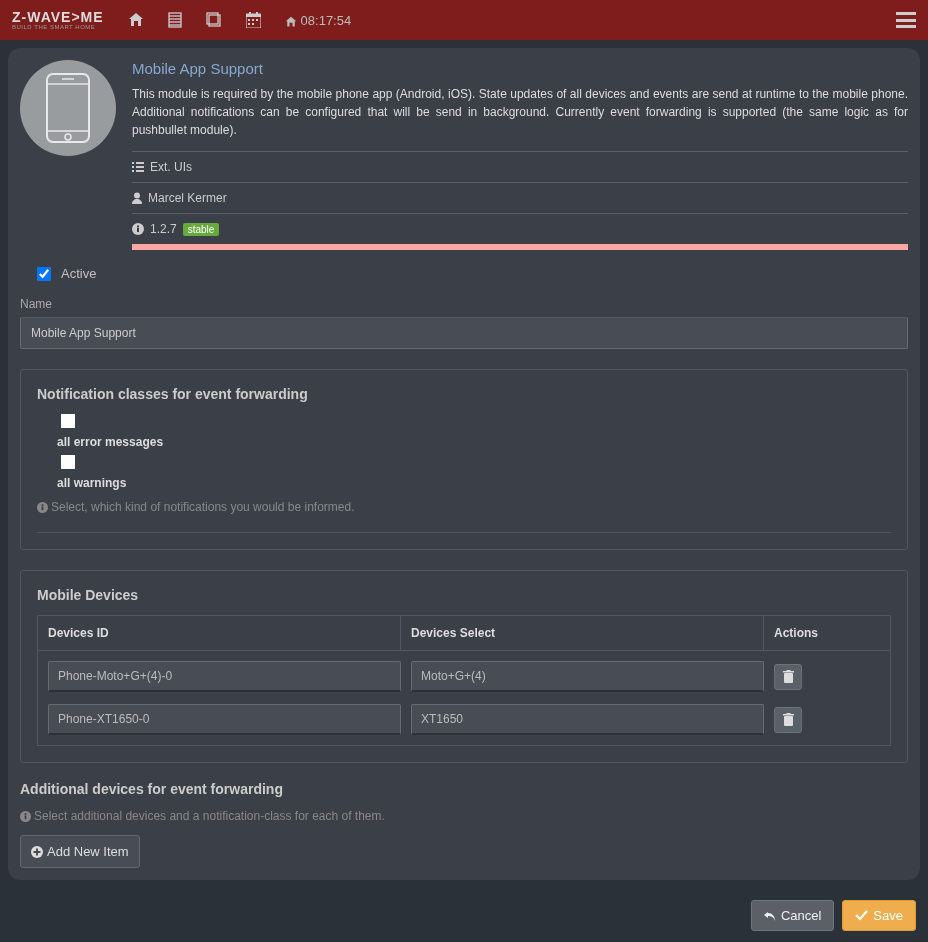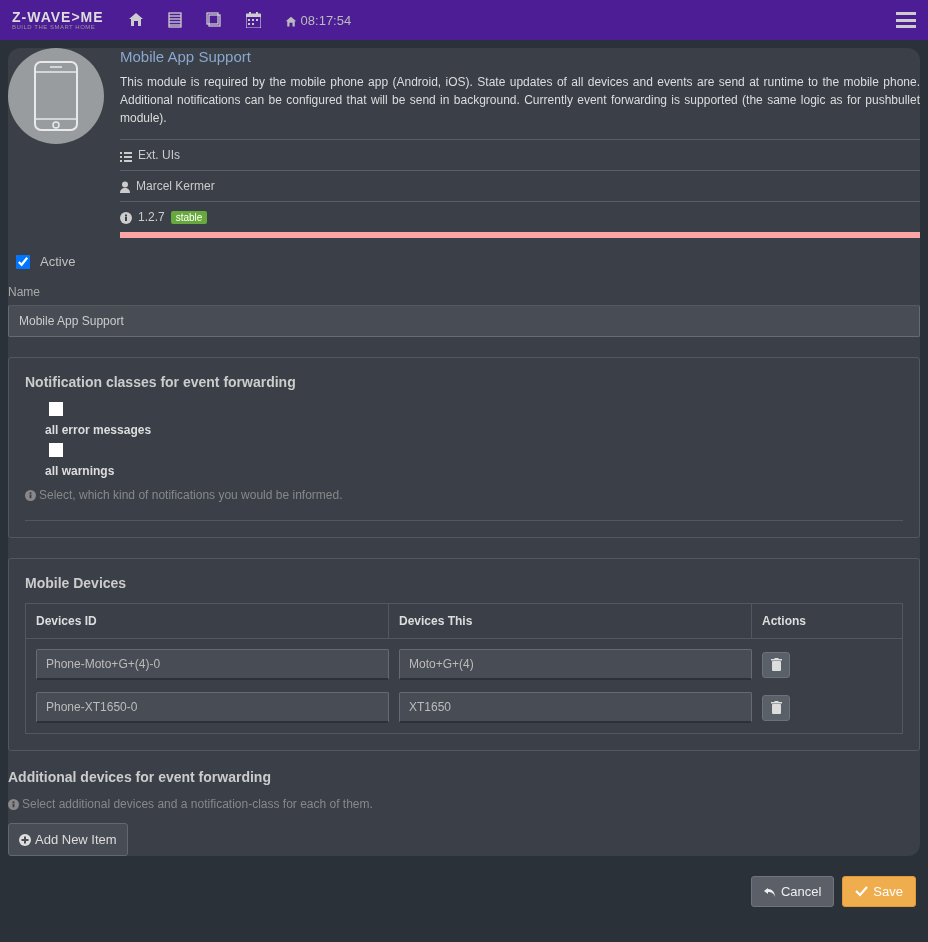--- a/index.html
+++ b/index.html
@@ -4,21 +4,21 @@
 <style>
 * { box-sizing: border-box; margin: 0; padding: 0; }
 body {
   background: #2b3139;
   color: #c0c0c0;
   font-family: Arial, Helvetica, sans-serif;
   font-size: 13px;
   width: 928px;
 }
 .topbar {
-  background: #4c1d95;
+  background: #7f1d1d;
   height: 40px;
   display: flex;
   align-items: center;
   padding: 8px 12px;
   gap: 24px;
 }
 .brand {
   color: #ddd;
   font-weight: bold;
   font-size: 14px;
@@ -30,48 +30,49 @@
 .brand small { font-size: 6px; letter-spacing: 0.5px; font-weight: normal; color: #999; }
 .top-icon { color: #ccc; font-size: 16px; cursor: pointer; }
 .time-wrap { color: #bbb; font-size: 13px; display: flex; align-items: flex-end; gap: 4px; }
 .spacer { flex: 1; }
 .hamburger { width: 20px; height: 16px; display: flex; flex-direction: column; justify-content: space-between; cursor: pointer; }
 .hamburger span { height: 3px; background: #ccc; width: 100%; }
 .page { padding: 8px; }
 .panel {
   background: #3a3f48;
   border-radius: 12px;
+  padding: 12px;
 }
 .head-row { display: flex; gap: 16px; }
 .app-icon {
   width: 96px; height: 96px; border-radius: 50%;
   background: #999c9f;
   display: flex; align-items: center; justify-content: center;
   flex-shrink: 0;
 }
 .phone-svg { width: 44px; height: 70px; }
 .head-info { flex: 1; }
 .head-title { color: #8aa7ce; font-size: 15px; margin-bottom: 8px; }
 .head-desc { color: #ddd; font-size: 12px; line-height: 1.5; margin-bottom: 12px; text-align: justify; }
 .meta-row {
   border-top: 1px solid #5a6068;
   padding: 8px 0;
   color: #ccc;
   font-size: 12px;
-  display: flex; align-items: flex-end; gap: 6px;
+  display: flex; align-items: center; gap: 6px;
 }
 .meta-row:last-of-type { border-bottom: 6px solid #fca5a5; }
 .badge-stable {
   background: #67a93c;
   color: #fff;
   font-size: 10px;
   padding: 1px 5px;
   border-radius: 2px;
 }
-.active-row { margin: 16px 8px; display: flex; align-items: center; gap: 10px; }
+.active-row { margin: 16px 17px; display: flex; align-items: center; gap: 10px; }
 .active-row input { width: 14px; height: 14px; }
 .label-small { font-size: 12px; color: #aaa; margin-bottom: 6px; display: block; }
 .text-input {
   width: 100%;
   background: #484d55;
   border: 1px solid #666b72;
   border-top-color: #555a61;
   color: #ccc;
   padding: 8px 10px;
   font-size: 12px;
@@ -276,21 +277,21 @@
             <rect x="5" y="2.5" width="2" height="2" fill="#3a3f48"></rect>
           </svg><span>Select, which kind of notifications you would be informed.</span>
       </div>
     </div>
 
     <div class="section">
       <div class="section-title">Mobile Devices</div>
       <div class="table">
         <div class="table-head">
           <div class="col-id">Devices ID</div>
-          <div class="col-title">Devices This</div>
+          <div class="col-title">Devices Select</div>
           <div class="col-actions">Actions</div>
         </div>
         <div class="table-body">
           <div class="table-row">
             <div class="cell-id"><input class="cell-input" type="text" value="Phone-Moto+G+(4)-0" style=""></div>
             <div class="cell-title"><input class="cell-input" type="text" value="Moto+G+(4)" style=""></div>
             <div class="cell-actions">
               <div class="del-btn">
                 <svg width="11" height="13" viewBox="0 0 11 13" fill="currentColor">
                     <rect x="1" y="3" width="9" height="10" rx="1"></rect>

